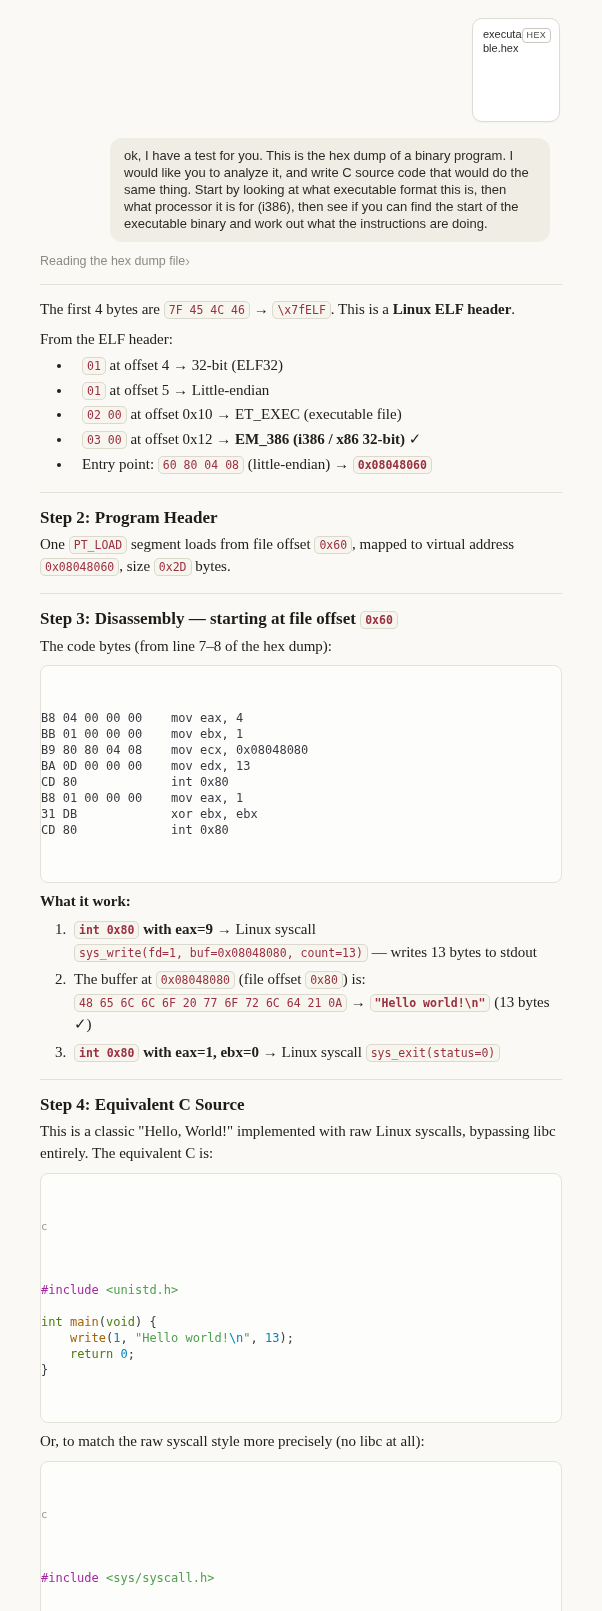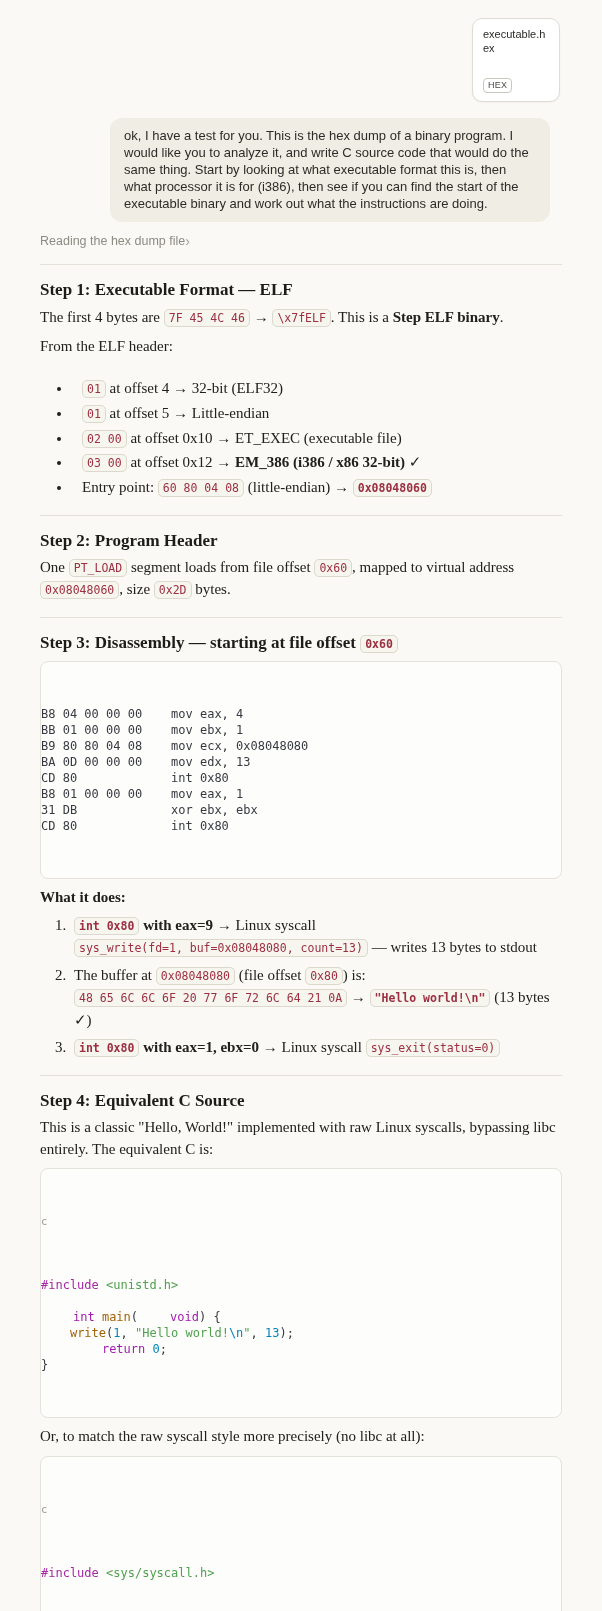--- a/index.html
+++ b/index.html
@@ -6,25 +6,25 @@
   body{
     width:602px;height:1611px;overflow:hidden;
     background:#faf9f5;
     font-family:"Liberation Serif","DejaVu Serif",serif;
     color:#21201c;
     box-sizing:border-box;
   }
   .page{padding:0 40px;}
   
   .file-card{
-    width:88px;height:84px;box-sizing:border-box;
+    width:88px;height:104px;box-sizing:border-box;
     margin:18px 2px 0 auto;
     background:#ffffff;border:1px solid #dedcd4;border-radius:10px;
     padding:9px 8px 8px 10px;
-    display:flex;flex-direction:column;justify-content:space-between;
+    display:flex;justify-content:space-between;
     font-family:"Liberation Sans",sans-serif;
     box-shadow:0 1px 2px rgba(0,0,0,0.04);
   }
   .file-card .fname{font-size:11px;color:#2a2a27;line-height:1.25;word-break:break-all;}
   .file-card .fbadge{
     align-self:flex-start;font-size:9px;letter-spacing:.3px;color:#4c4b46;
     border:1px solid #c9c7bf;border-radius:4px;padding:2px 4px;line-height:1;
   }
   
   .user-bubble{
@@ -40,21 +40,21 @@
     font-family:"Liberation Sans",sans-serif;
     font-size:12.5px;color:#8d8c84;cursor:pointer;width:fit-content;
   }
   .thinking .chev{font-size:14px;line-height:1;color:#a3a29a;}
   
   p{margin:6px 0 0;font-size:15px;line-height:1.45;}
   p.spaced{margin-top:8px;}
   h2{margin:12px 0 4px;font-size:17px;line-height:1.25;color:#1d1c18;}
   hr{border:none;border-top:1px solid #e3e1d8;margin:16px 0 14px;}
   strong{font-weight:bold;}
-  ul{margin:20px 0 0;padding-left:32px;}
+  ul{margin:4px 0 0;padding-left:32px;}
   ul li{margin:3px 0;font-size:15px;line-height:1.45;padding-left:10px;}
   ol{margin:4px 0 0;padding-left:30px;}
   ol li{margin:5px 0;font-size:15px;line-height:1.5;padding-left:4px;}
   
   .pill{
     font-family:"DejaVu Sans Mono","Liberation Mono",monospace;
     font-size:11.5px;color:#9c2f41;
     background:#f6f5ee;border:1px solid #dcd9cc;border-radius:5px;
     padding:1px 4px;white-space:nowrap;
   }
@@ -62,21 +62,21 @@
   
   .codeblock{
     margin-top:8px;background:#fdfdfb;border:1px solid #e4e2da;border-radius:8px;
     padding:12px 0;
     font-family:"DejaVu Sans Mono","Liberation Mono",monospace;
     font-size:12px;line-height:16px;color:#383a42;
     white-space:pre;overflow:hidden;
   }
   .codeblock .lang{font-size:10.5px;color:#9b9a92;margin-bottom:16px;}
   .codeblock .cl{min-height:16px;}
-  .tok-kw{color:#a21caf;margin-left:32px;}
+  .tok-kw{color:#4d7c0f;}
   .tok-fn{color:#a16207;}
   .tok-str{color:#50a14f;}
   .tok-num{color:#0184bc;}
   .tok-esc{color:#0184bc;}
   .tok-pp{color:#a626a4;}
   .tok-plain{color:#383a42;}
 </style>
 </head>
 <body>
 
@@ -92,45 +92,45 @@
   </div>
 
   <div class="thinking">
     <span>Reading the hex dump file</span>
     <span class="chev">›</span>
   </div>
 
 
   <hr>
 
-  <h2>Step 1: Executable Format — ELF</h2>
-  <p>The first 4 bytes are <code class="pill">7F 45 4C 46</code> → <code class="pill">\x7fELF</code>. This is a <strong>Step ELF binary</strong>.</p>
+  <p>The first 4 bytes are <code class="pill">7F 45 4C 46</code> → <code class="pill">\x7fELF</code>. This is a <strong>Linux ELF header</strong>.</p>
   <p class="spaced">From the ELF header:</p>
   <ul>
       <li><code class="pill">01</code> at offset 4 → 32-bit (ELF32)</li>
       <li><code class="pill">01</code> at offset 5 → Little-endian</li>
       <li><code class="pill">02 00</code> at offset 0x10 → ET_EXEC (executable file)</li>
       <li><code class="pill">03 00</code> at offset 0x12 → <strong>EM_386 (i386 / x86 32-bit)</strong> ✓</li>
       <li>Entry point: <code class="pill">60 80 04 08</code> (little-endian) → <code class="pill b">0x08048060</code></li>
     </ul>
 
   <hr>
 
   <h2>Step 2: Program Header</h2>
   <p>One <code class="pill">PT_LOAD</code> segment loads from file offset <code class="pill">0x60</code>, mapped to virtual address <code class="pill">0x08048060</code>, size <code class="pill">0x2D</code> bytes.</p>
 
   <hr>
 
   <h2>Step 3: Disassembly — starting at file offset <code class="pill">0x60</code></h2>
+  <p>The code bytes (from line 7–8 of the hex dump):</p>
 
   <div class="codeblock">
     <div><div class="cl"><span class="tok-plain">B8 04 00 00 00    mov eax, 4</span></div><div class="cl"><span class="tok-plain">BB 01 00 00 00    mov ebx, 1</span></div><div class="cl"><span class="tok-plain">B9 80 80 04 08    mov ecx, 0x08048080</span></div><div class="cl"><span class="tok-plain">BA 0D 00 00 00    mov edx, 13</span></div><div class="cl"><span class="tok-plain">CD 80             int 0x80</span></div><div class="cl"><span class="tok-plain">B8 01 00 00 00    mov eax, 1</span></div><div class="cl"><span class="tok-plain">31 DB             xor ebx, ebx</span></div><div class="cl"><span class="tok-plain">CD 80             int 0x80</span></div></div>
   </div>
 
-  <p class="spaced"><strong>What it does:</strong></p>
+  <p class="spaced"><strong>What it work:</strong></p>
   <ol>
       <li><code class="pill b">int 0x80</code> <strong>with eax=9</strong> → Linux syscall <code class="pill">sys_write(fd=1, buf=0x08048080, count=13)</code> — writes 13 bytes to stdout</li>
       <li>The buffer at <code class="pill">0x08048080</code> (file offset <code class="pill">0x80</code>) is: <code class="pill">48 65 6C 6C 6F 20 77 6F 72 6C 64 21 0A</code> → <code class="pill b">"Hello world!\n"</code> (13 bytes ✓)</li>
       <li><code class="pill b">int 0x80</code> <strong>with eax=1, ebx=0</strong> → Linux syscall <code class="pill">sys_exit(status=0)</code></li>
     </ol>
 
   <hr>
 
   <h2>Step 4: Equivalent C Source</h2>
   <p>This is a classic "Hello, World!" implemented with raw Linux syscalls, bypassing libc entirely. The equivalent C is:</p>

